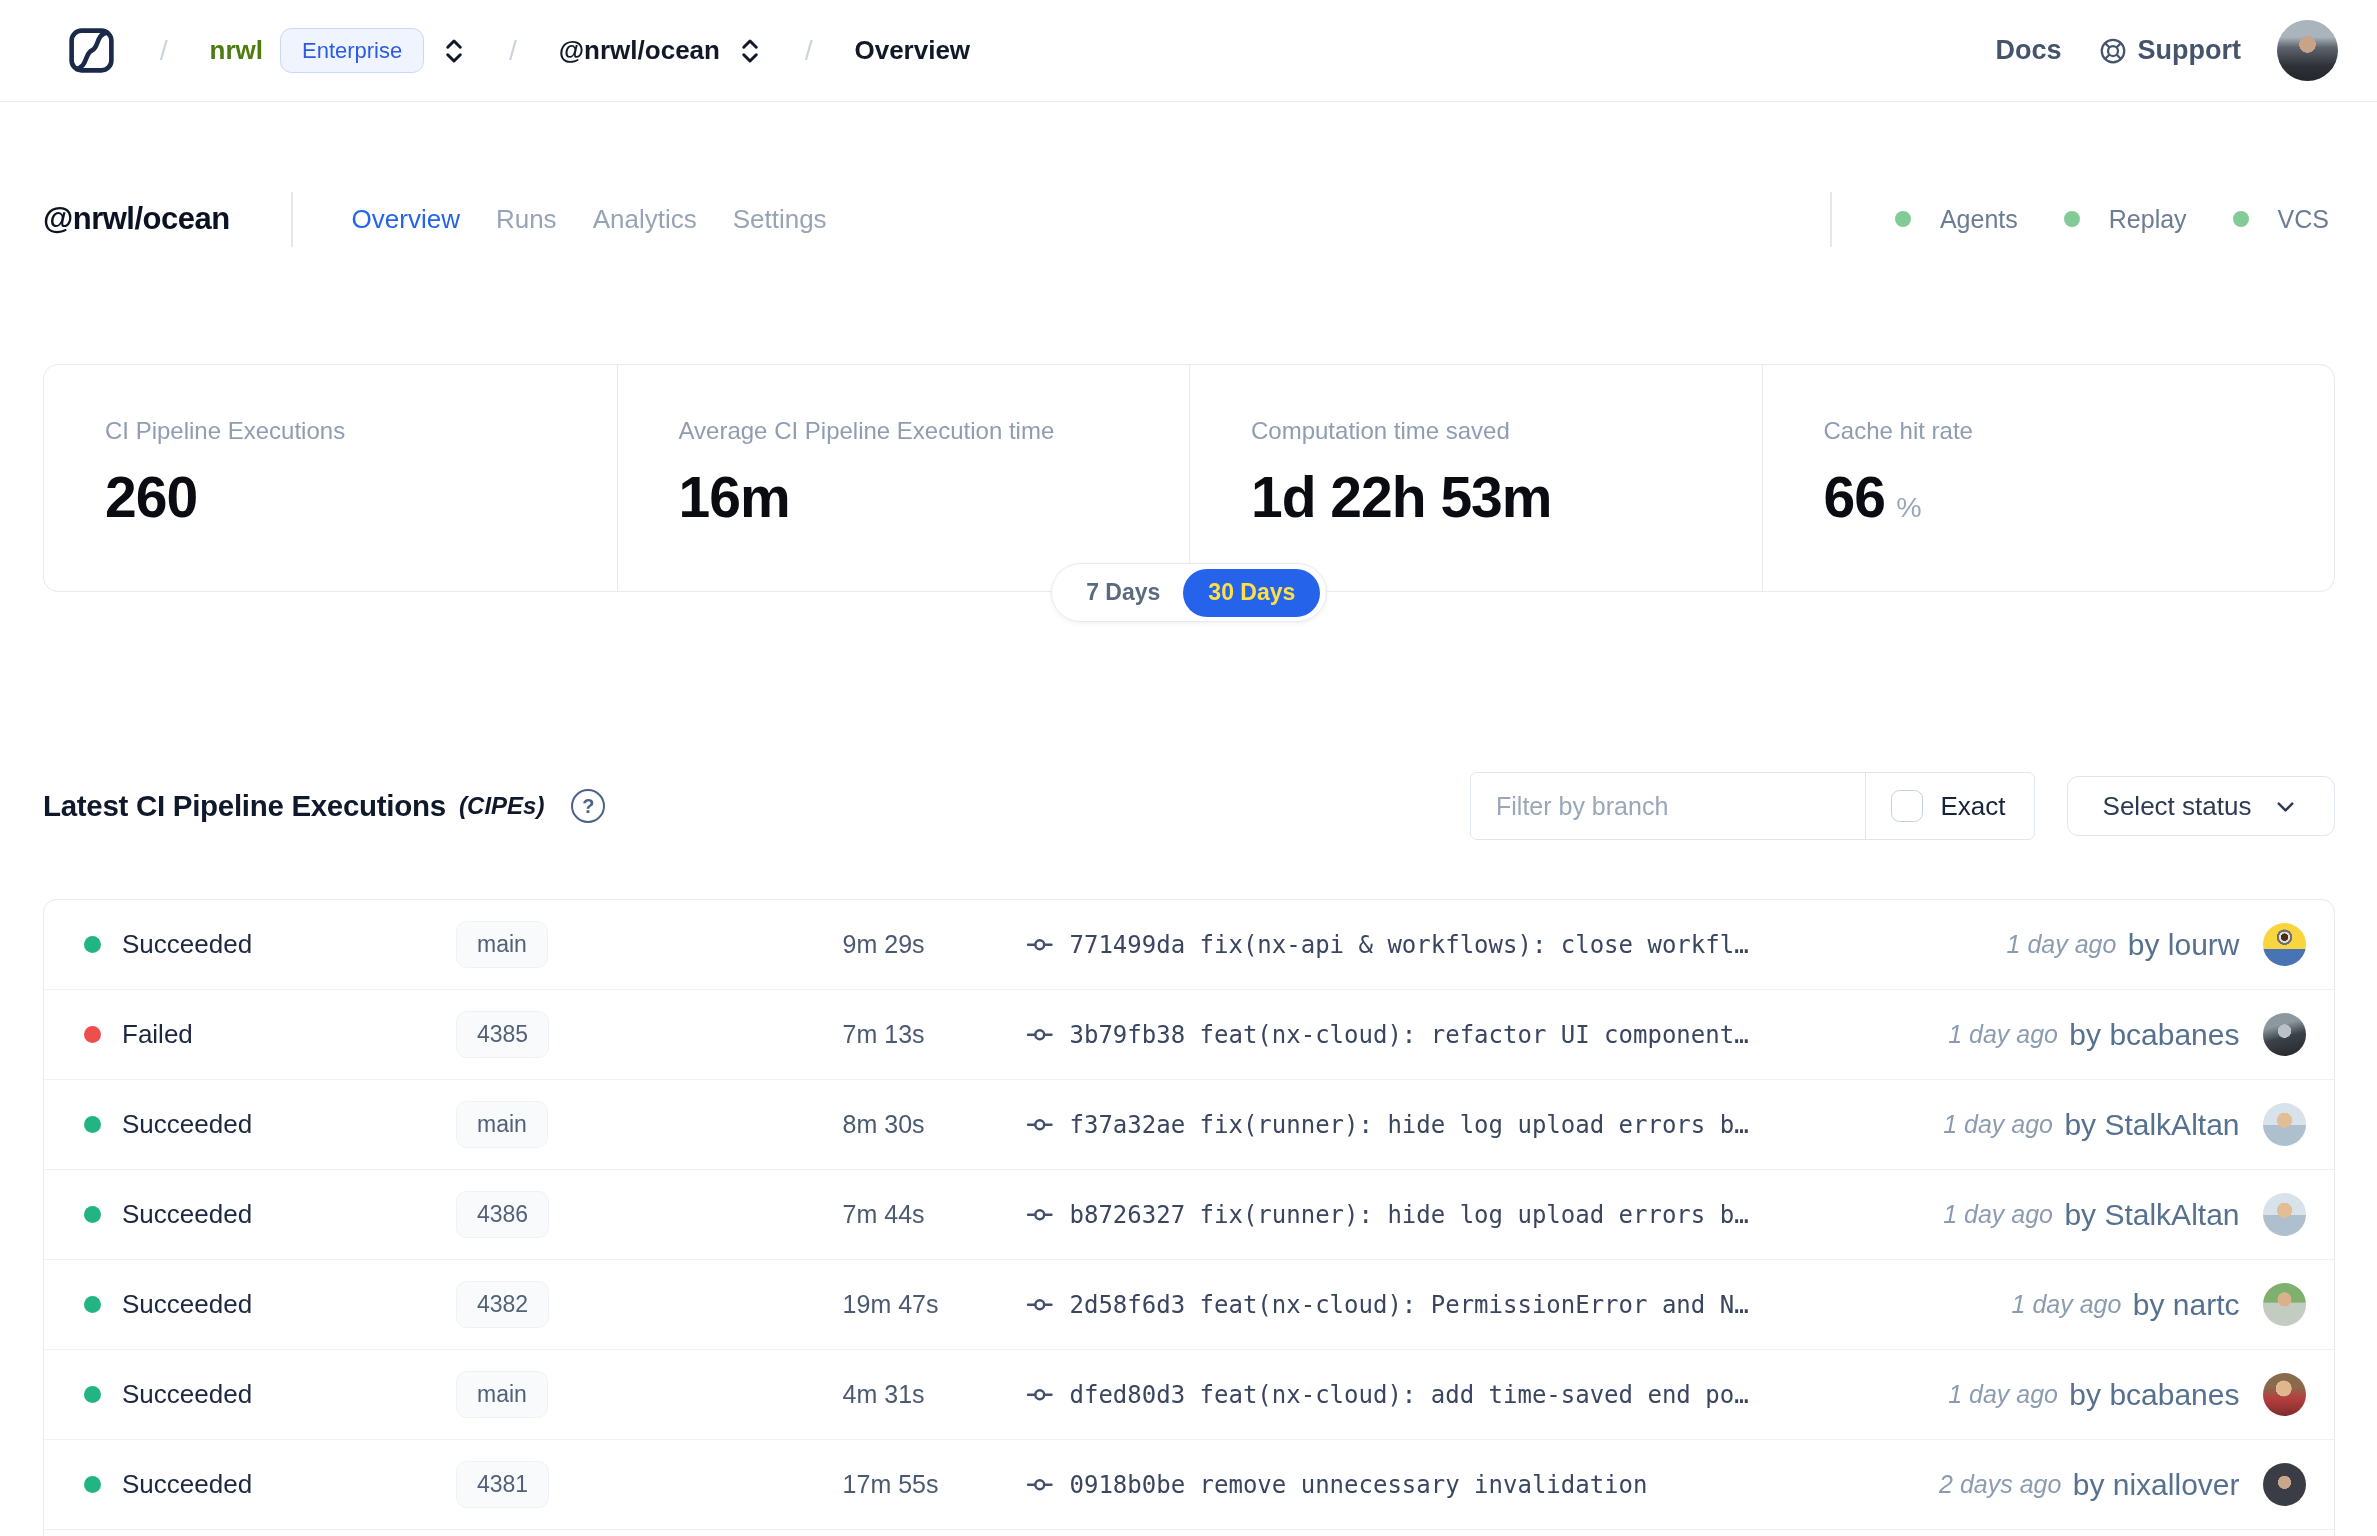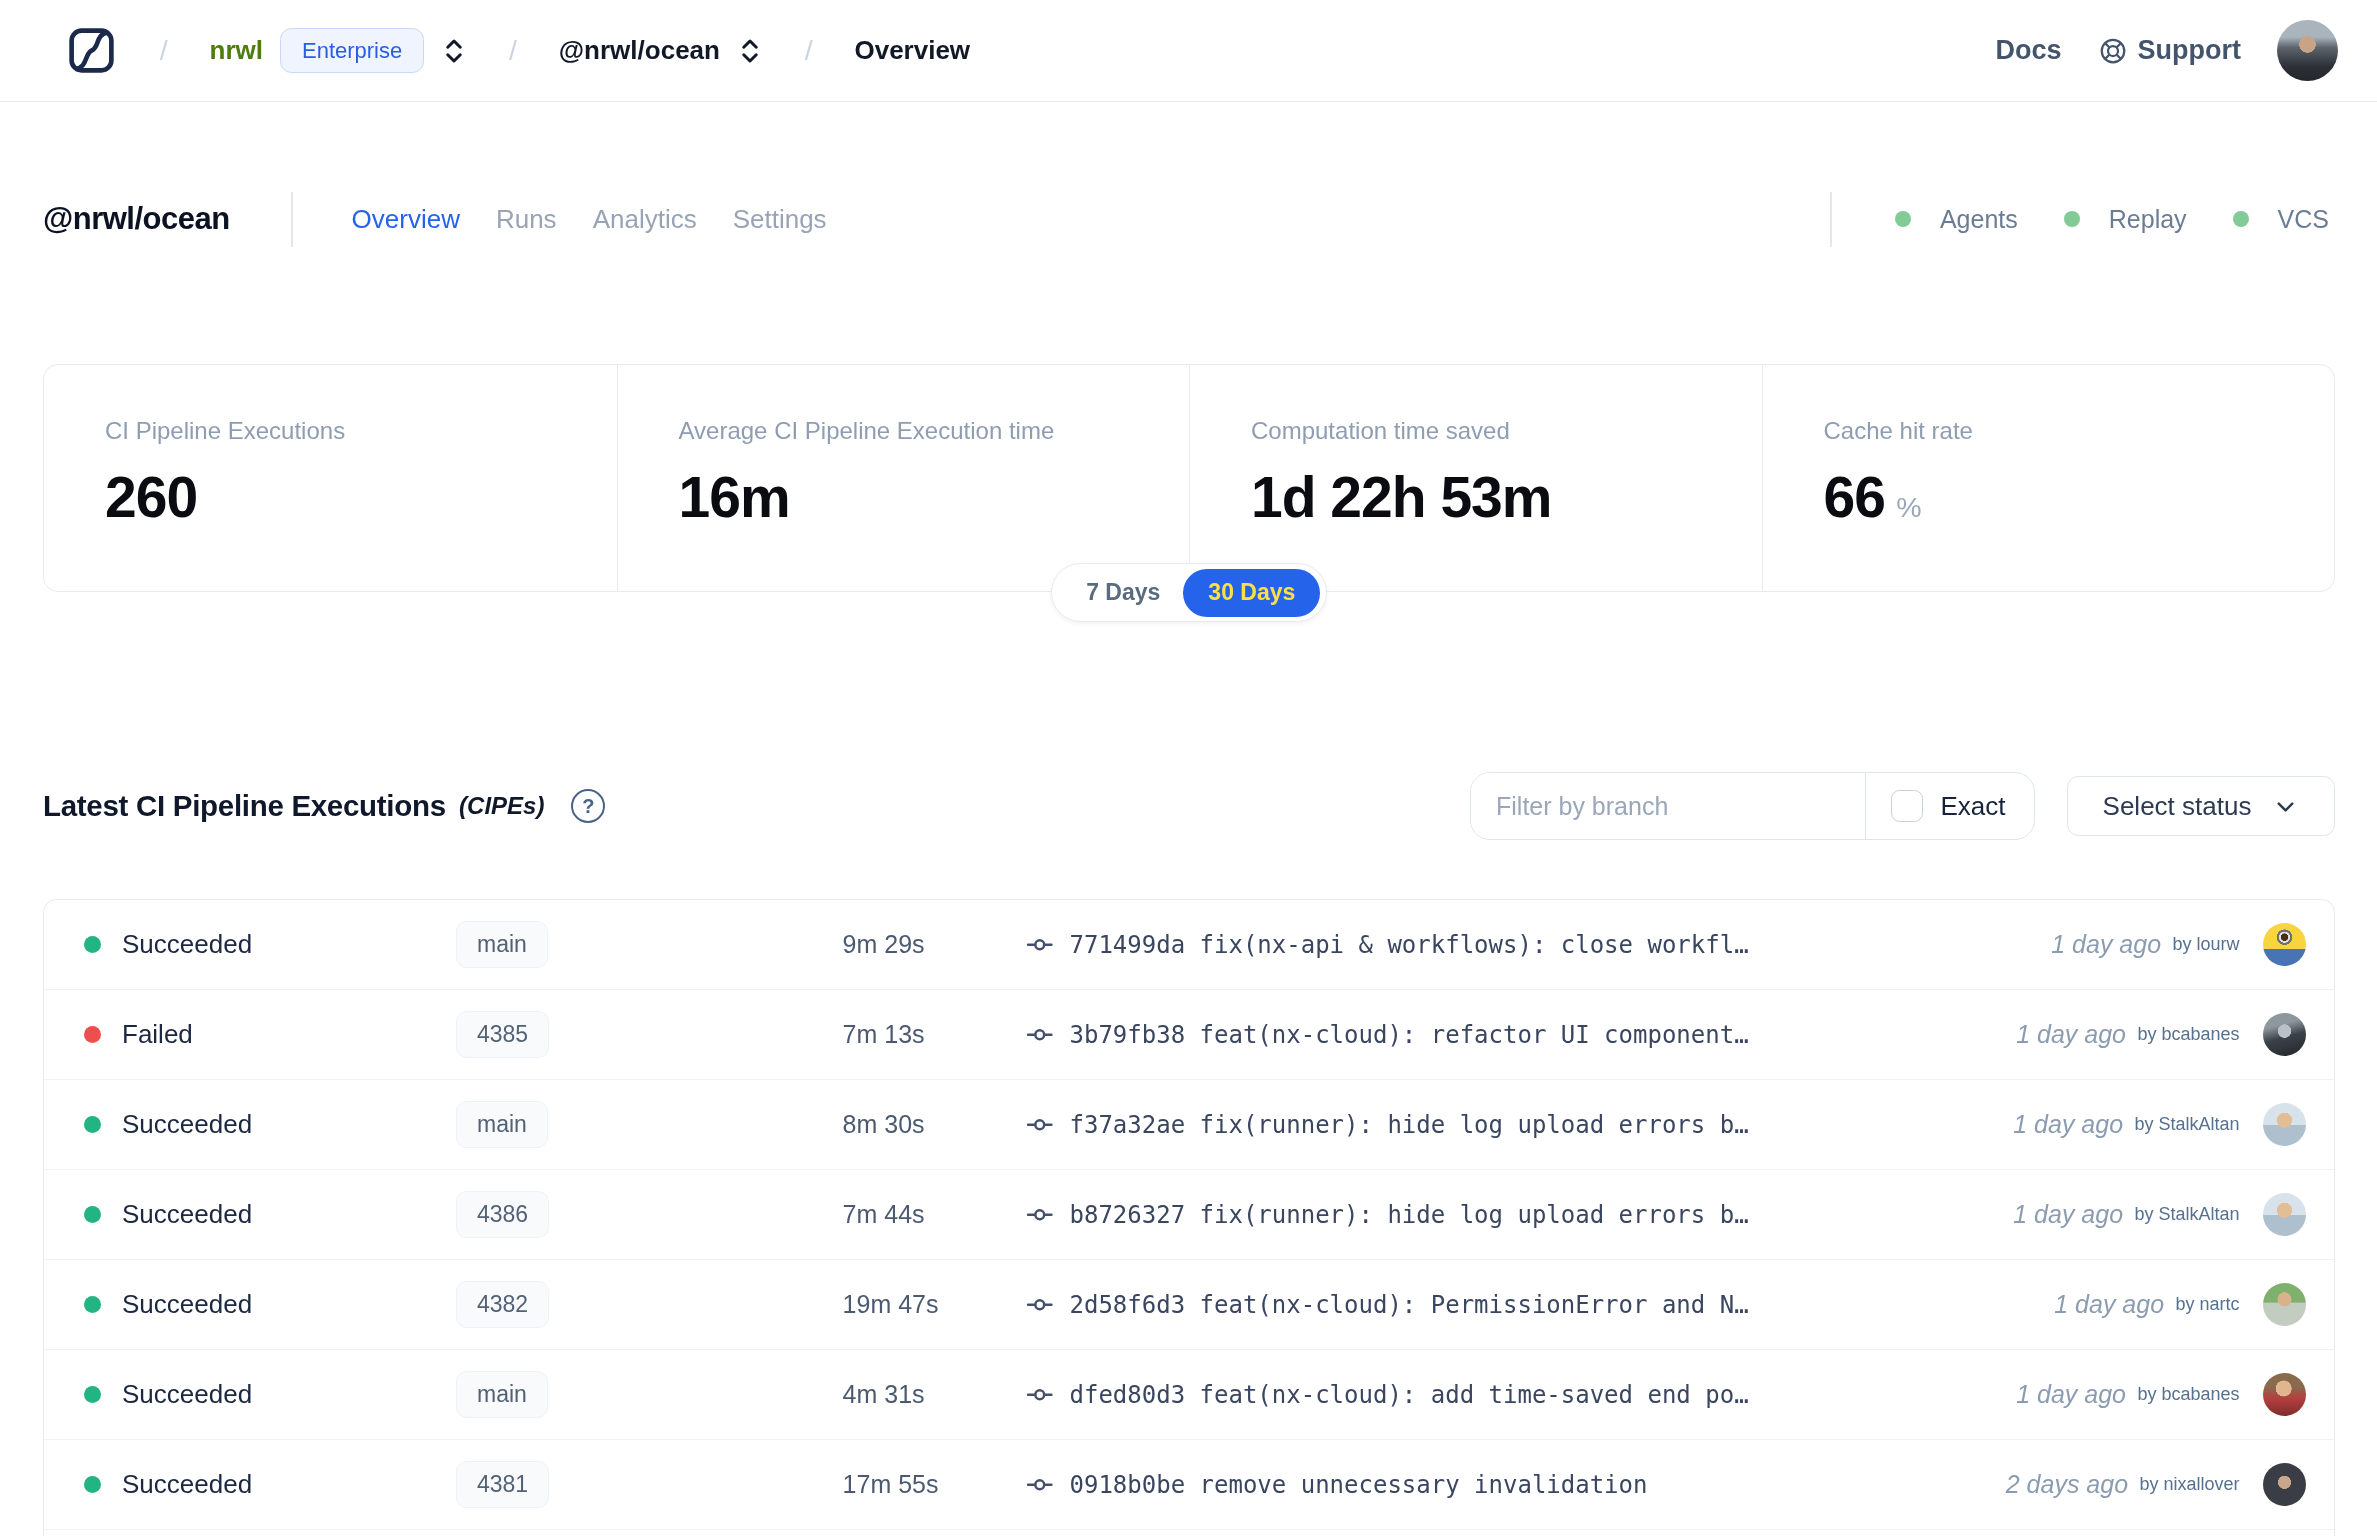--- a/index.html
+++ b/index.html
@@ -93,21 +93,21 @@
   }
   .section-title { font-size: 29.5px; font-weight: 700; color: #10182b; letter-spacing: -0.3px; }
   .section-suffix { font-size: 24px; font-style: italic; font-weight: 600; color: #10182b; margin-left: 13.3px; }
   .help-icon {
     margin-left: 27px; width: 34px; height: 34px; border: 2.4px solid #4a6386;
     border-radius: 50%; display: flex; align-items: center; justify-content: center;
     font-size: 20px; font-weight: 700; color: #4a6386; cursor: pointer;
   }
   .section-controls { margin-left: auto; display: flex; align-items: center; gap: 32px; }
   .filter-group {
-    width: 565px; height: 68px; border: 1.9px solid #dfe5ec; border-radius: 20px;
+    width: 565px; height: 68px; border: 1.9px solid #dfe5ec; border-radius: 7px;
     display: flex; align-items: center; overflow: hidden; background: #fff;
   }
   .filter-input {
     flex: 1; height: 100%; border: none; outline: none;
     font-size: 25px; padding: 0 19px 0 25px; color: #1f2937;
     font-family: "Liberation Sans", sans-serif; min-width: 0;
   }
   .filter-input::placeholder { color: #9aa7b8; }
   .filter-div { width: 1.9px; align-self: stretch; background: #dfe5ec; }
   .exact-wrap { display: flex; align-items: center; gap: 17px; padding: 0 28.5px 0 25px; }
@@ -147,21 +147,21 @@
     padding: 8.6px 20px;
   }
   .duration { font-size: 25px; color: #4b5a70; padding-left: 7.6px; }
   .commit-cell { display: flex; align-items: center; gap: 15px; min-width: 0; }
   .commit-text {
     font-family: "DejaVu Sans Mono", monospace; font-size: 24px; color: #3a4660;
     white-space: nowrap; overflow: hidden;
   }
   .meta-cell { display: flex; align-items: center; justify-content: flex-end; }
   .rel-time { font-size: 25px; font-style: italic; color: #8b9cb0; }
-  .author { font-size: 18px; color: #56718f; margin-left: 11.4px; }
+  .author { font-size: 30px; color: #56718f; margin-left: 11.4px; }
   .row-avatar { width: 43px; height: 43px; margin-left: 23px; }
 
   .avatar-0 { background:
       radial-gradient(circle at 50% 33%, #4a2f12 0 10%, #e3e1dd 11% 15%, #6f6f6f 16% 21%, transparent 22%),
       linear-gradient(180deg, #f8d53f 0 60%, #4873b4 61% 100%); }
   .avatar-1 { background:
       radial-gradient(circle at 50% 42%, #b9c0c7 0 20%, transparent 21%),
       linear-gradient(165deg, #8d979e 0 30%, #3c4249 55%, #23262b 100%); }
   .avatar-2, .avatar-3 { background:
       radial-gradient(circle at 50% 40%, #e3bd94 0 22%, transparent 23%),

